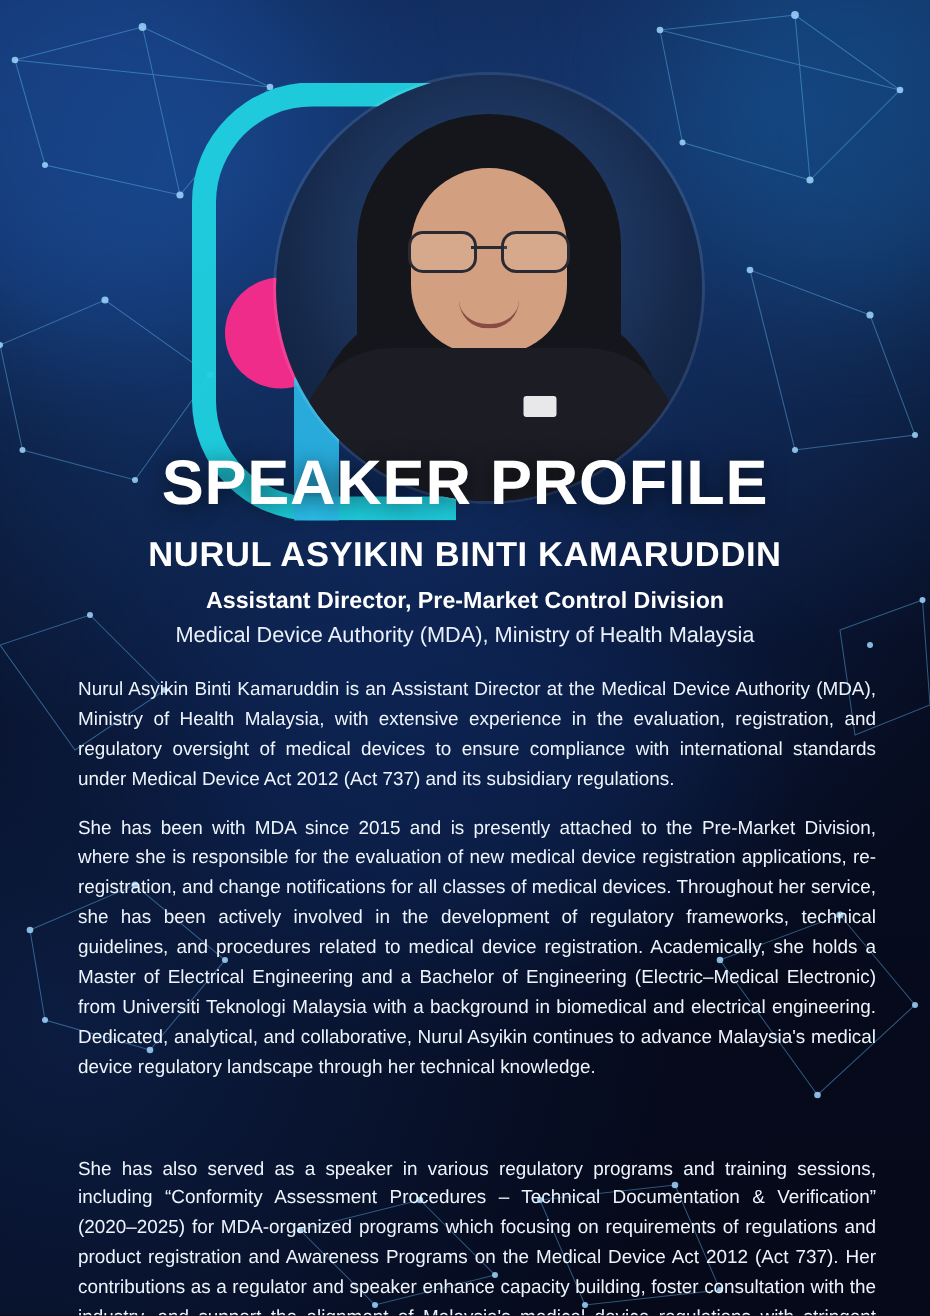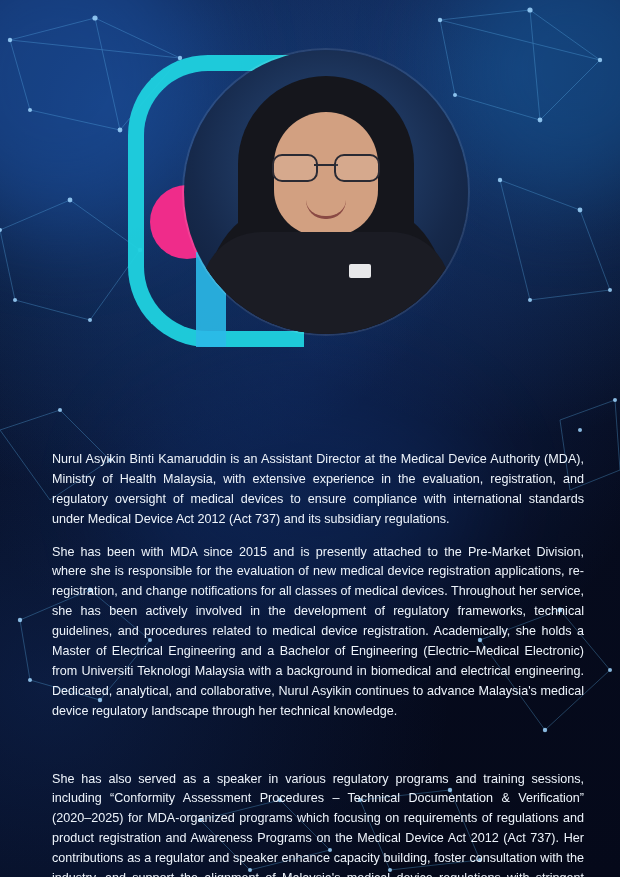--- a/index.html
+++ b/index.html
@@ -314,20 +314,26 @@
           <div class="bridge"></div>
           <div class="lens right"></div>
         </div>
         <div class="smile"></div>
         <div class="blazer"></div>
         <div class="badge-tag"></div>
       </div>
     </div>
   </div>
 
+  <div class="title-block">
+    <h1 class="speaker-title">SPEAKER PROFILE</h1>
+    <p class="speaker-name">NURUL ASYIKIN BINTI KAMARUDDIN</p>
+    <p class="speaker-role">Assistant Director, Pre-Market Control Division</p>
+    <p class="speaker-org">Medical Device Authority (MDA), Ministry of Health Malaysia</p>
+  </div>
 
   <div class="body-copy">
     <p>Nurul Asyikin Binti Kamaruddin is an Assistant Director at the Medical Device Authority (MDA), Ministry of Health Malaysia, with extensive experience in the evaluation, registration, and regulatory oversight of medical devices to ensure compliance with international standards under Medical Device Act 2012 (Act 737) and its subsidiary regulations.</p>
     <p>She has been with MDA since 2015 and is presently attached to the Pre-Market Division, where she is responsible for the evaluation of new medical device registration applications, re-registration, and change notifications for all classes of medical devices. Throughout her service, she has been actively involved in the development of regulatory frameworks, technical guidelines, and procedures related to medical device registration. Academically, she holds a Master of Electrical Engineering and a Bachelor of Engineering (Electric–Medical Electronic) from Universiti Teknologi Malaysia with a background in biomedical and electrical engineering. Dedicated, analytical, and collaborative, Nurul Asyikin continues to advance Malaysia's medical device regulatory landscape through her technical knowledge.</p>
     <p>She has also served as a speaker in various regulatory programs and training sessions, including “Conformity Assessment Procedures – Technical Documentation &amp; Verification” (2020–2025) for MDA-organized programs which focusing on requirements of regulations and product registration and Awareness Programs on the Medical Device Act 2012 (Act 737). Her contributions as a regulator and speaker enhance capacity building, foster consultation with the industry, and support the alignment of Malaysia's medical device regulations with stringent quality and safety standards.</p>
   </div>
 
 </div>
 
 </body></html>

